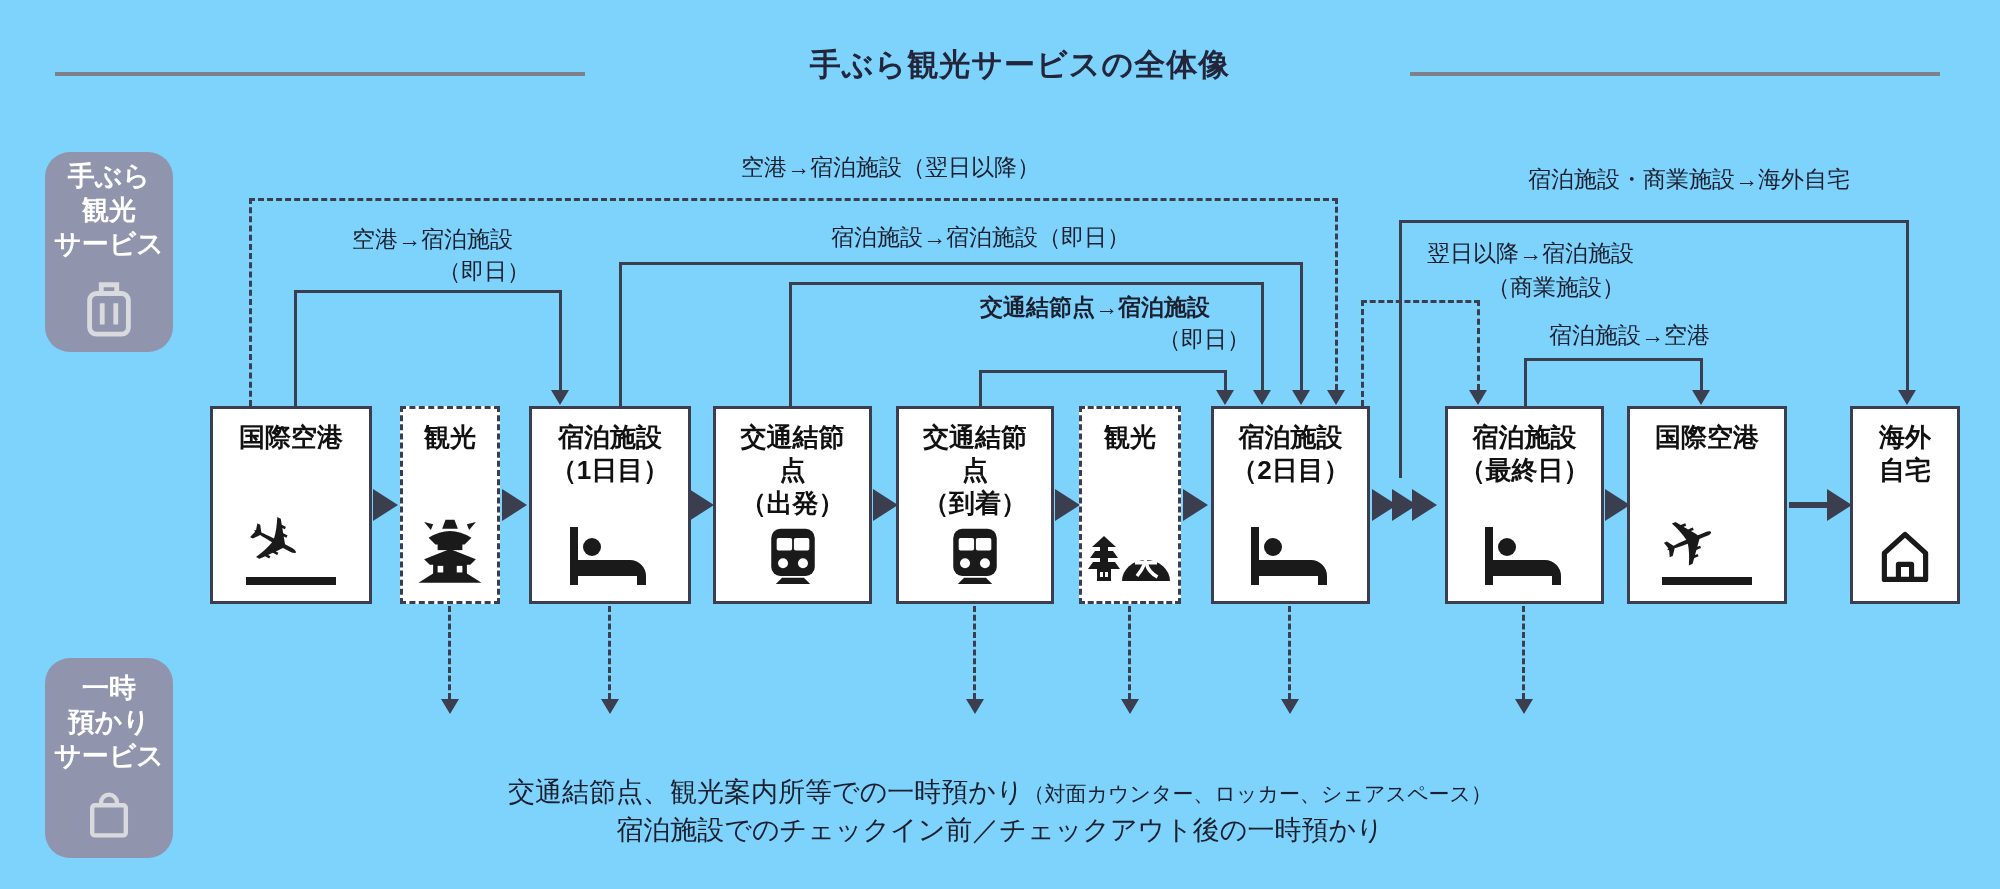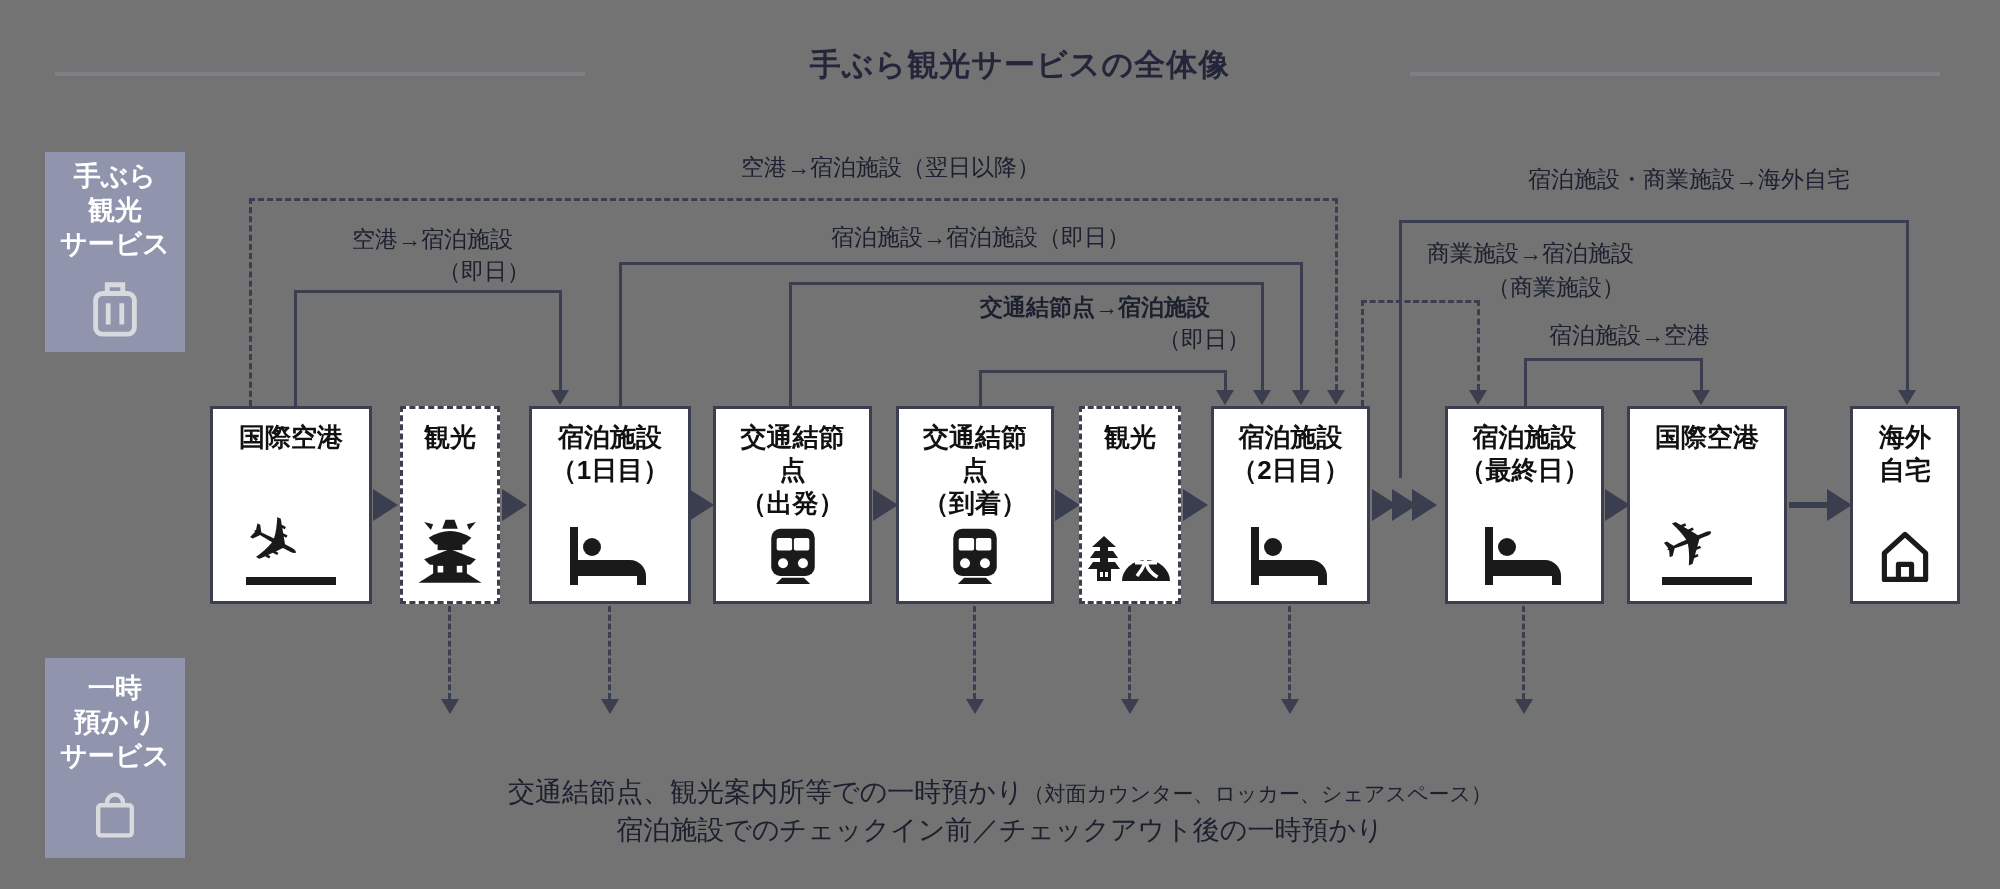--- a/index.html
+++ b/index.html
@@ -2,27 +2,27 @@
 <html style="--line: #3A3E4F; --lane-bg: #9094AC; --lane-text: #FFFFFF; --lane-icon: #D9DADE; --band-bg: #63679B; --band-text: #FFFFFF; --box-border: #3A3E4F; --title-text: #23263A; --label-text: #1B1F2E; --rule: #7D8086; --icon: #1A1A1A;"><head>
 <meta charset="utf-8">
 <style>
   :root{
     --line:#3A3E4F; --lane-bg:#9094AC; --lane-text:#FFFFFF; --lane-icon:#D9DADE;
     --band-bg:#63679B; --band-text:#FFFFFF; --box-border:#3A3E4F; --title-text:#23263A;
     --label-text:#1B1F2E; --rule:#7D8086; --icon:#1A1A1A;
   }
   html,body{margin:0;padding:0;background:#fff;}
   body{font-family:"Liberation Sans","DejaVu Sans",sans-serif;}
-  #canvas{position:relative;width:2000px;height:889px;background:#737373;overflow:hidden;}
+  #canvas{position:relative;width:2000px;height:889px;background:#7dd3fc;overflow:hidden;}
 
   .rule{position:absolute;height:4px;background:var(--rule);}
   .title{position:absolute;font-size:31px;font-weight:bold;color:var(--title-text);text-align:center;letter-spacing:1px;}
 
-  .lane{position:absolute;left:45px;width:140px;background:var(--lane-bg);color:var(--lane-text);
-        display:flex;flex-direction:column;align-items:center;justify-content:center;gap:6px;}
+  .lane{position:absolute;left:45px;width:128px;background:var(--lane-bg);color:var(--lane-text);
+        display:flex;flex-direction:column;align-items:center;justify-content:center;gap:6px;border-radius:25px;}
   .lane .ltxt{font-size:27px;font-weight:bold;line-height:1.25;text-align:center;}
   .lane .licon{color:var(--lane-icon);margin-top:10px;}
 
   .node{position:absolute;top:406px;height:198px;background:#fff;border:3px solid var(--box-border);
         box-sizing:border-box;display:flex;flex-direction:column;align-items:center;padding-top:12px;}
   .node.dashed{border:3px dashed var(--box-border);}
   .nline{font-size:26px;font-weight:bold;color:#111;line-height:33px;text-align:center;white-space:nowrap;}
   .nicon{margin-top:auto;margin-bottom:16px;color:var(--icon);display:flex;align-items:flex-end;justify-content:center;}
   .plane{font-family:"DejaVu Sans",sans-serif;font-size:66px;line-height:60px;color:var(--icon);display:block;}
   .ground{width:90px;height:8px;background:var(--icon);margin:4px auto 0;}
@@ -118,21 +118,21 @@
     <div class="seg h" style="left:789px;top:282px;width:475px;"></div>
     <div class="seg v" style="left:1261px;top:282px;height:108px;"></div>
     <div class="ah-down" style="left:1253px;top:390px;"></div>
     <div class="seg v" style="left:979px;top:370px;height:36px;"></div>
     <div class="seg h" style="left:979px;top:370px;width:248px;"></div>
     <div class="seg v" style="left:1224px;top:370px;height:20px;"></div>
     <div class="ah-down" style="left:1216px;top:390px;"></div>
   </div>
 
   <div>
-    <div class="rlabel leftal" style="left:1427px;top:238px;">商業施設→宿泊施設</div>
+    <div class="rlabel leftal" style="left:1427px;top:238px;">翌日以降→宿泊施設</div>
     <div class="rlabel leftal" style="left:1487px;top:272px;">（商業施設）</div>
     <div class="seg vd" style="left:1361px;top:300px;height:106px;"></div>
     <div class="seg hd" style="left:1361px;top:300px;width:119px;"></div>
     <div class="seg vd" style="left:1477px;top:300px;height:90px;"></div>
     <div class="ah-down" style="left:1469px;top:390px;"></div>
   </div>
 
   <div>
     <div class="rlabel" style="left:1530px;top:320px;width:180px;">宿泊施設→空港</div>
     <div class="seg v" style="left:1524px;top:358px;height:48px;"></div>

